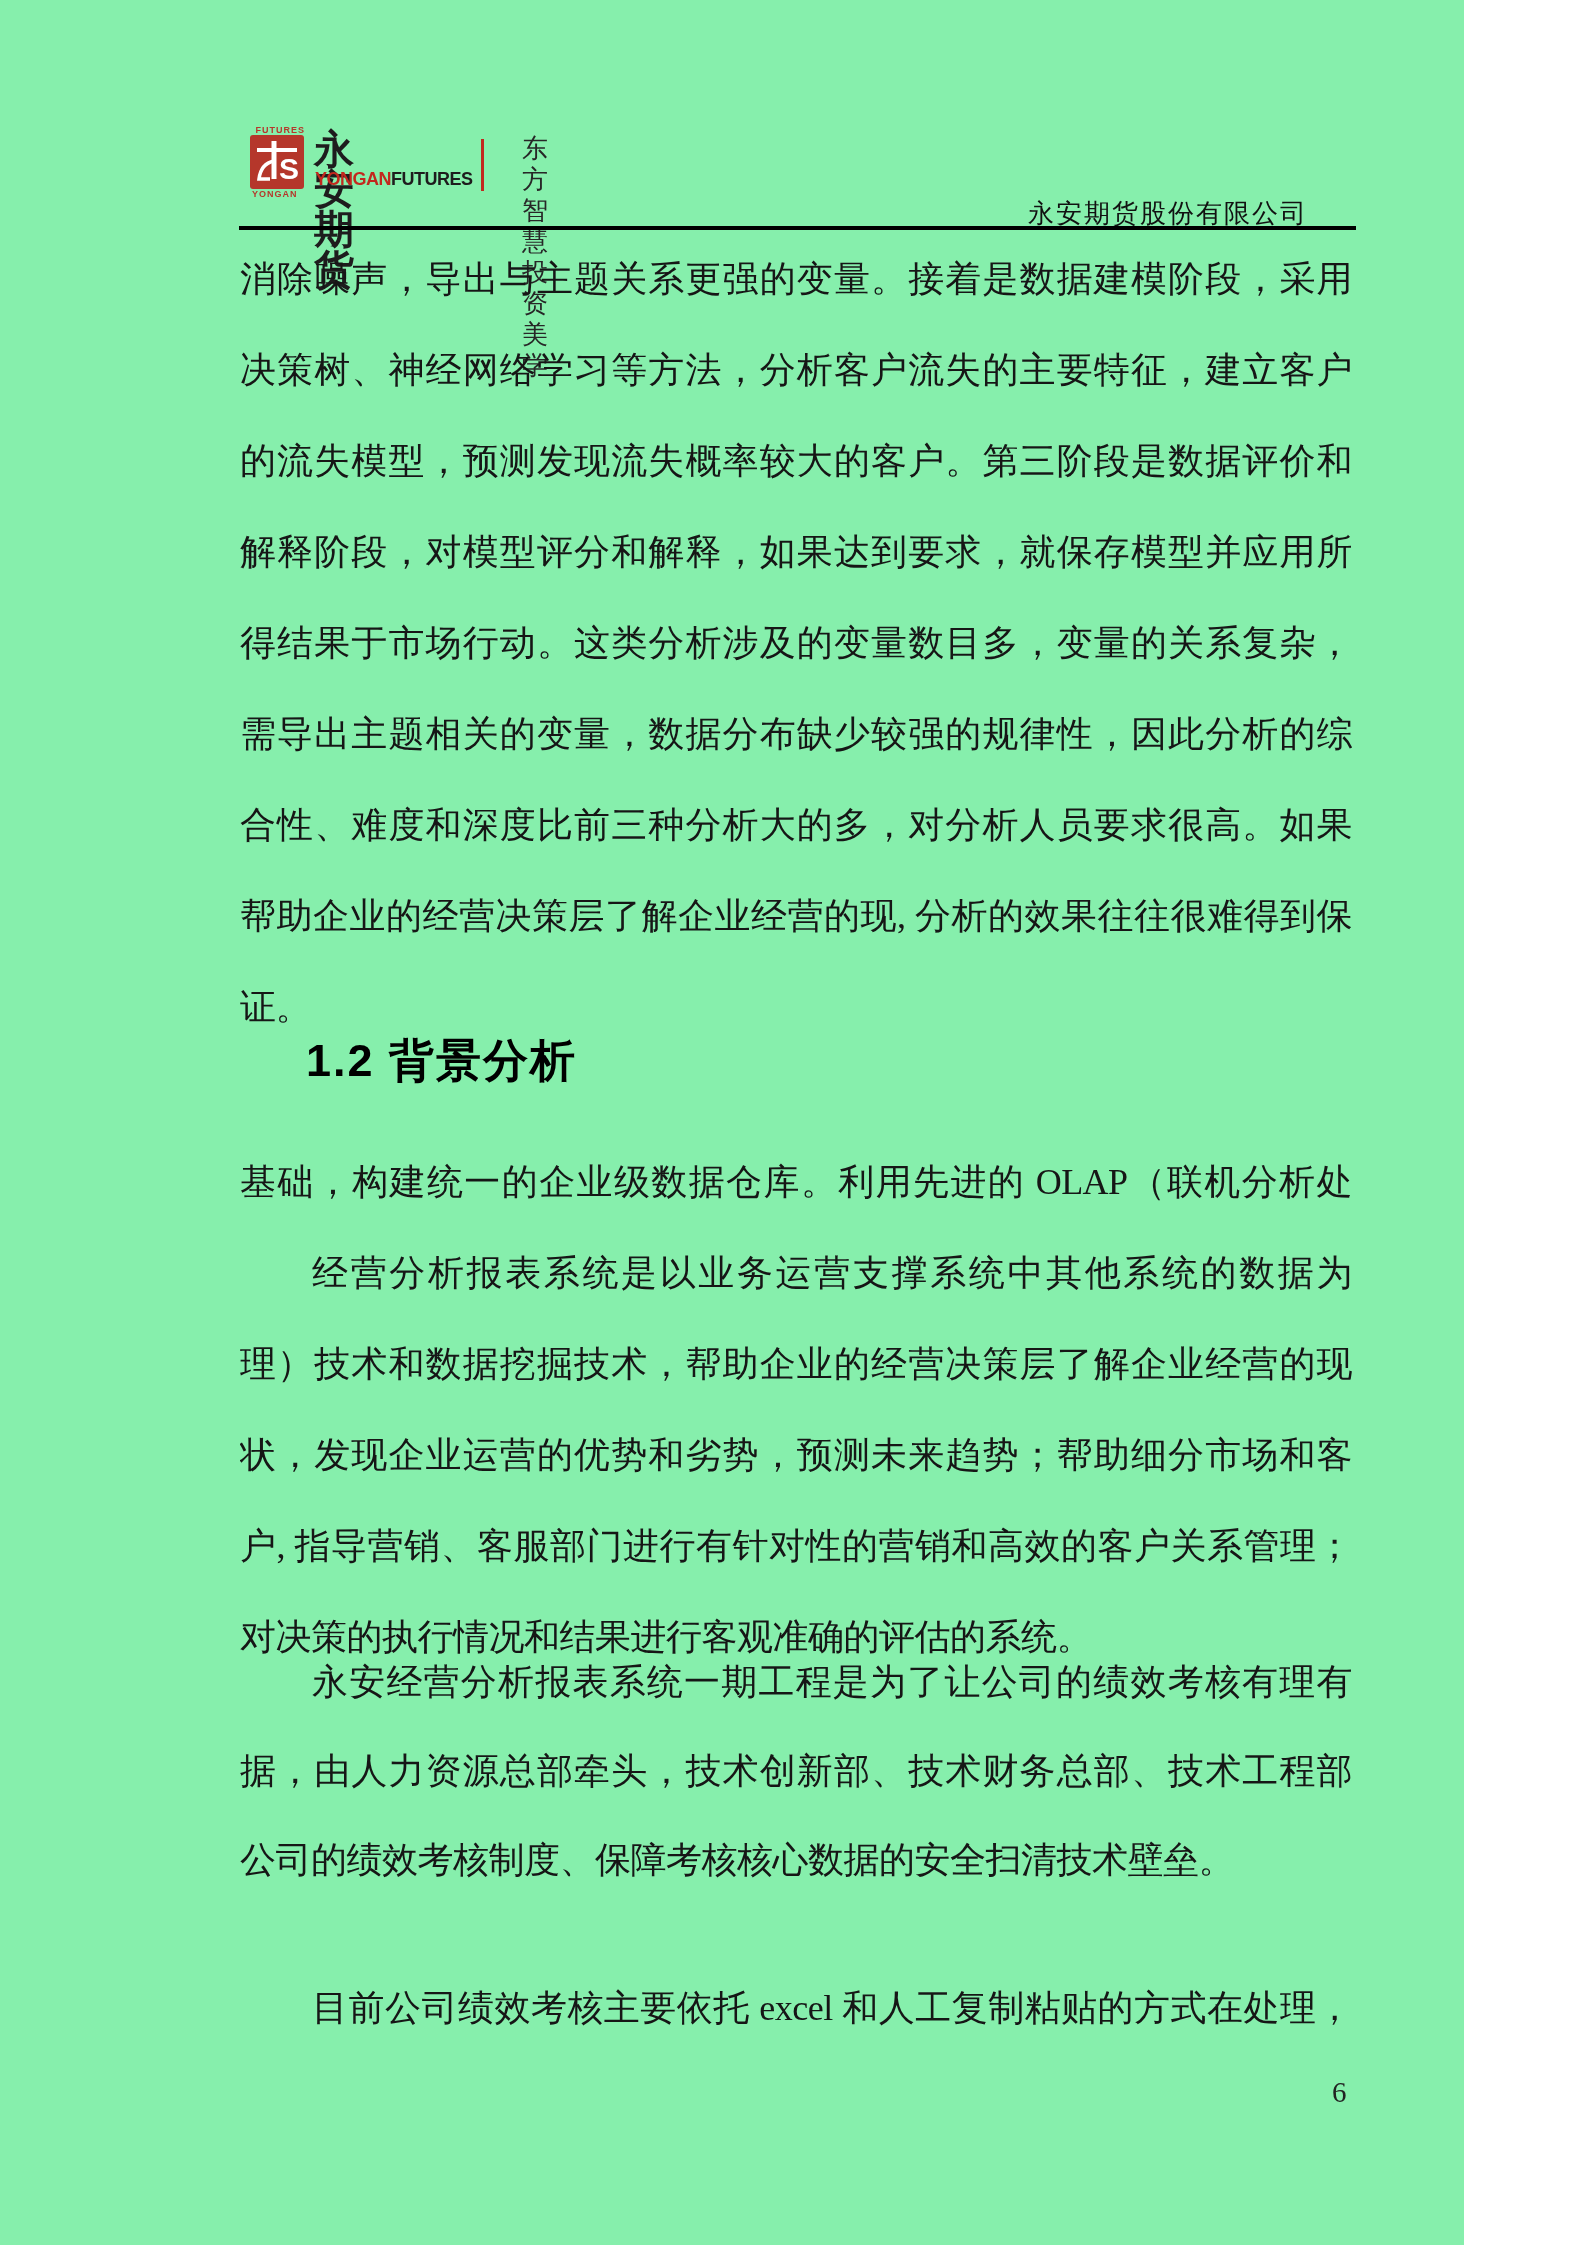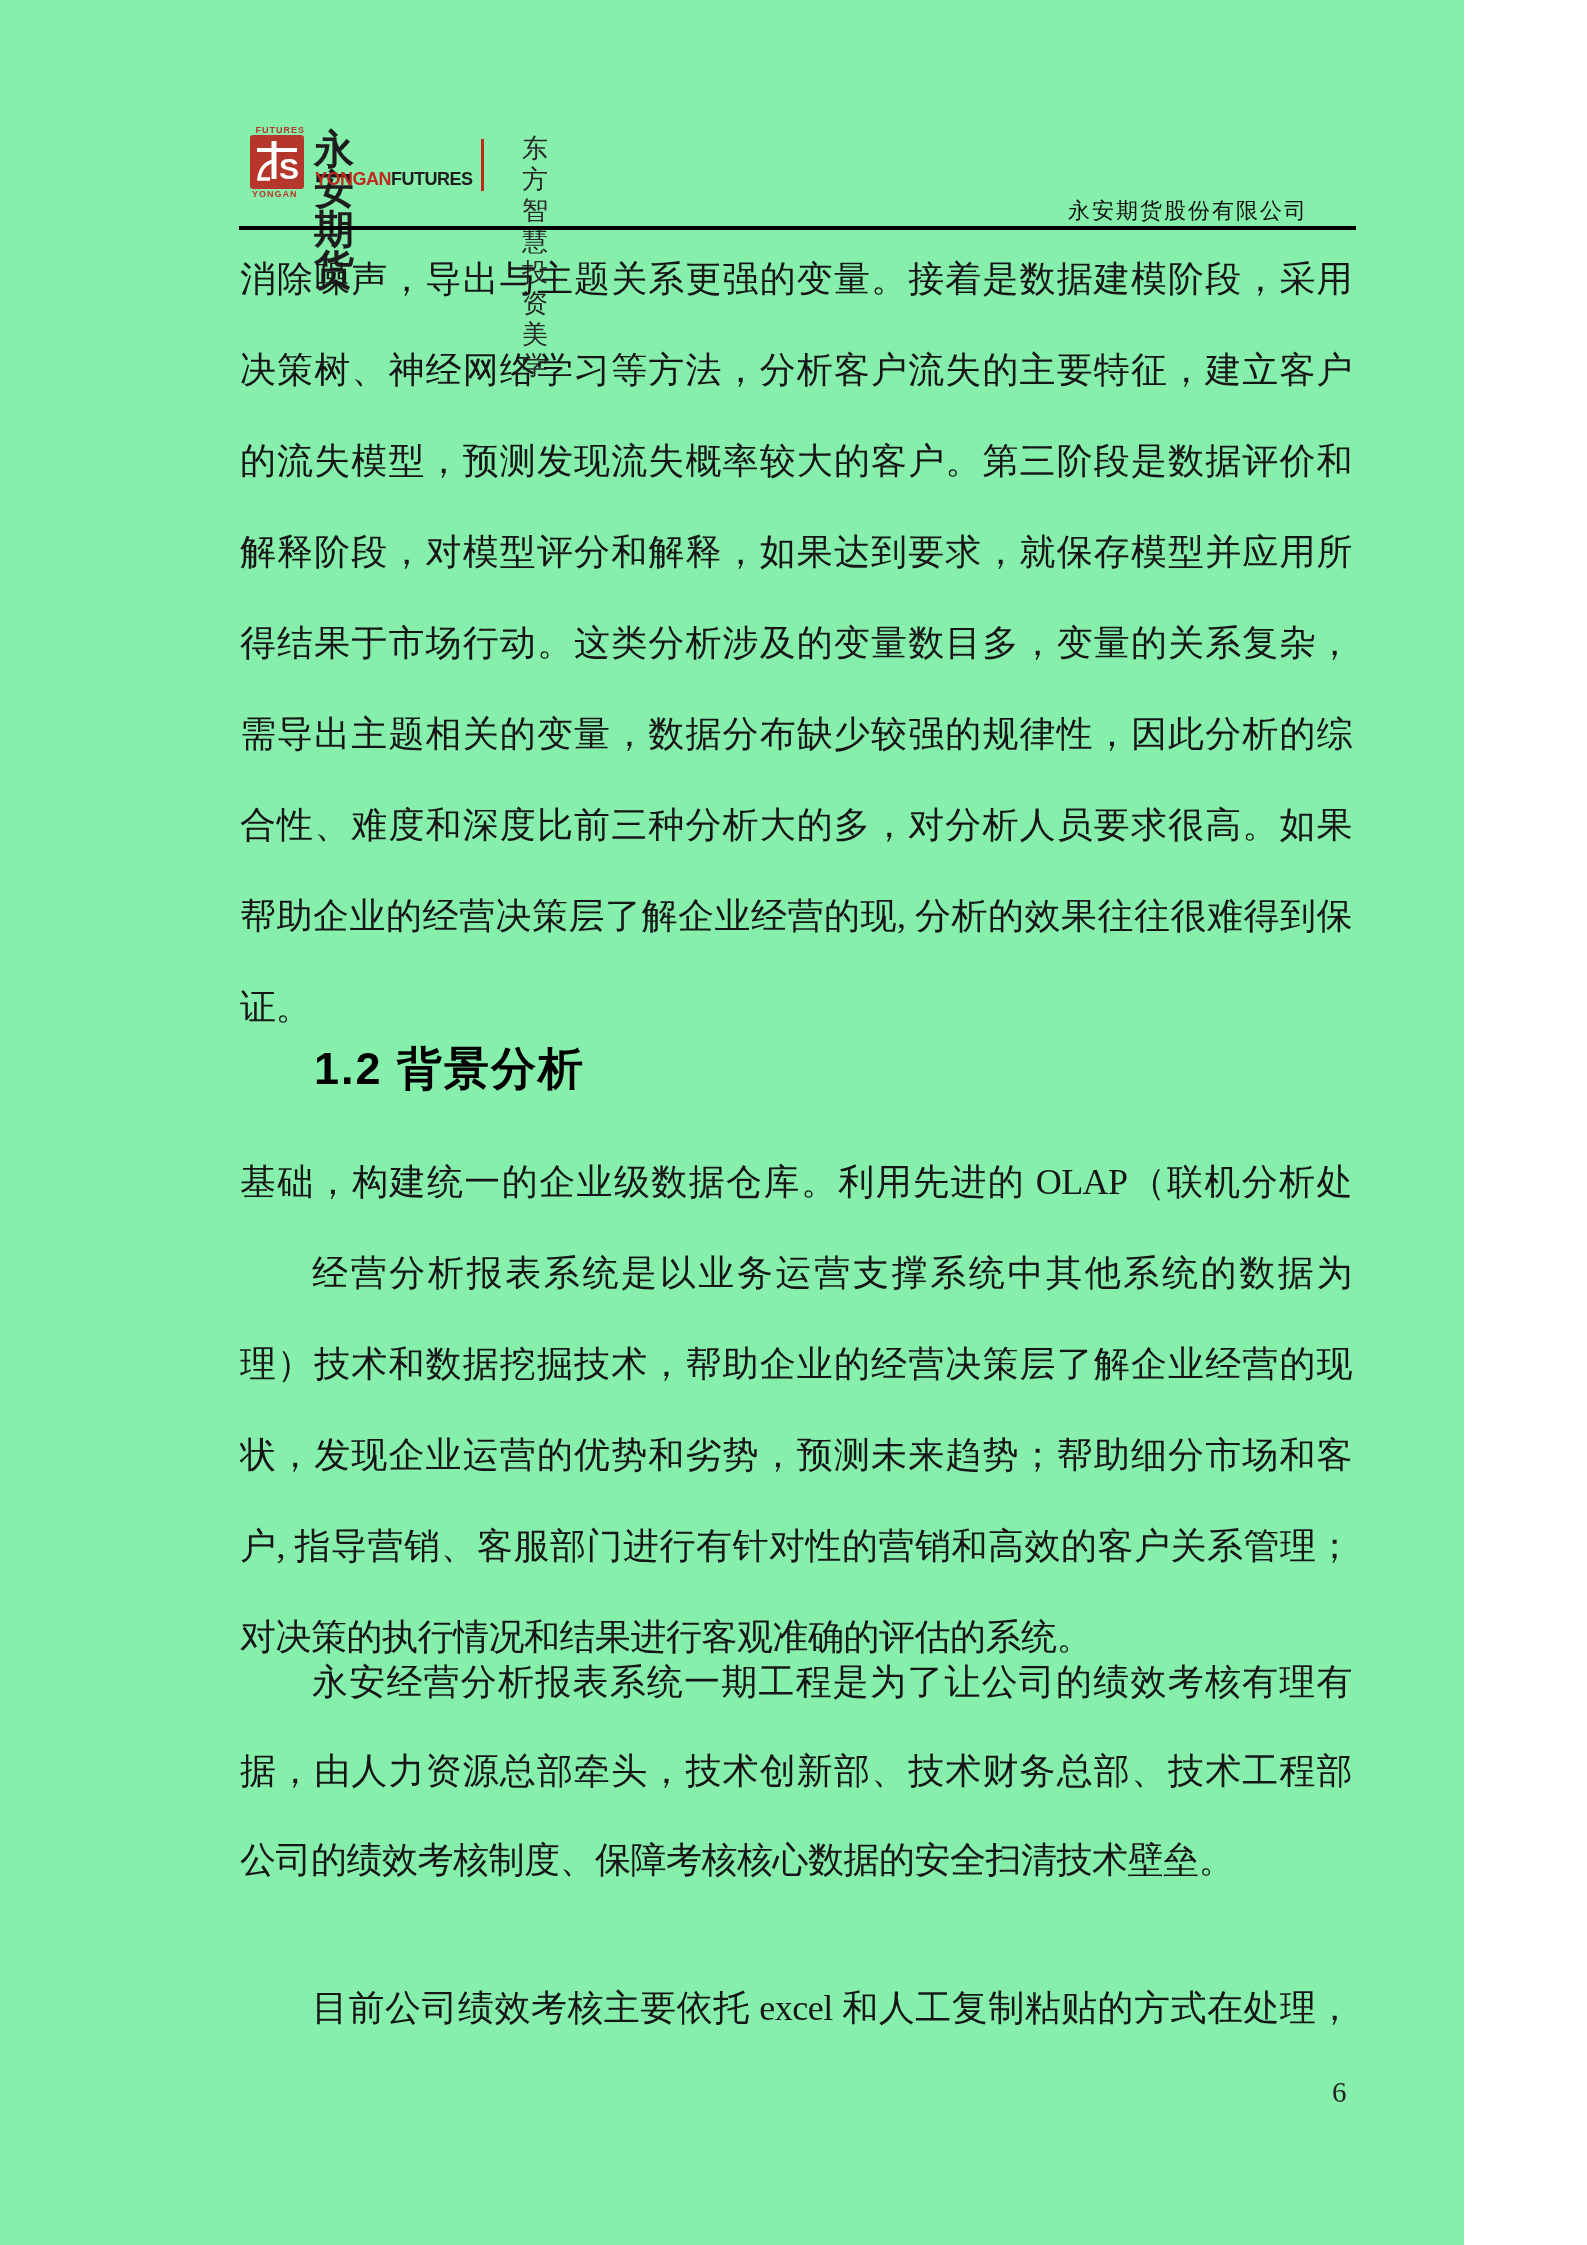--- a/index.html
+++ b/index.html
@@ -19,35 +19,35 @@
                 font-size:9px; letter-spacing:1px; color:#b5372b; }
   .brand-cn   { position:absolute; left:314px; top:129px; font-family:"Liberation Sans","DejaVu Sans",sans-serif;
                 font-weight:900; font-size:40px; line-height:40px; letter-spacing:-1px; color:#1e1c1d; }
   .brand-en   { position:absolute; left:315px; top:170px; font-family:"Liberation Sans","DejaVu Sans",sans-serif;
                 font-weight:800; font-size:18px; line-height:18px; letter-spacing:-0.5px; }
   .en-red { color:#c2281e; } .en-blk { color:#1e1c1d; }
   .logo-divider { position:absolute; left:481px; top:139px; width:3px; height:52px; background:#c2281e; }
   .slogan { position:absolute; left:494px; top:133px; font-family:"Liberation Sans","DejaVu Sans",sans-serif;
             font-size:26px; line-height:31px; letter-spacing:2px; color:#272727;margin-left:28px; }
   .company-name { position:absolute; left:240px; top:196px; width:1112px; box-sizing:border-box;
-                  padding-right:44px; text-align:right; font-size:22px; letter-spacing:2px; color:#111; }
+                  padding-right:44px; text-align:right; font-size:26px; letter-spacing:2px; color:#111; }
   .rule { position:absolute; left:239px; top:226px; width:1117px; height:4px; background:#000; }
   
   .para { position:absolute; left:240px; width:1112px; font-size:36px; }
   .p1 { top:230px;  line-height:83px; }
   .p2 { top:1133px; line-height:83px; }
   .p3 { top:1634px; line-height:81px; }
   .p4 { top:1960px; line-height:81px; }
   .line { text-align:justify; text-align-last:justify; text-justify:inter-ideograph;
           overflow:hidden; letter-spacing:-0.5px;margin-top:8px; }
   .p1 .line,.p2 .line { height:83px; }
   .p3 .line,.p4 .line { height:81px; }
   .line.flush  { text-align-last:left; }
   .line.indent { text-indent:72px; }
-  .heading { position:absolute; left:298px; top:1028px; margin:16px;
+  .heading { position:absolute; left:298px; top:1028px; margin:8px;
              font-family:"Liberation Sans","DejaVu Sans",sans-serif; font-weight:bold;
              font-size:45px; line-height:50px; letter-spacing:2px; color:#000; }
   .page-number { position:absolute; left:1332px; top:2076px; font-size:29px; color:#222; }
 </style>
 </head>
 <body>
 
 <div class="page">
 
   <div class="logo">

